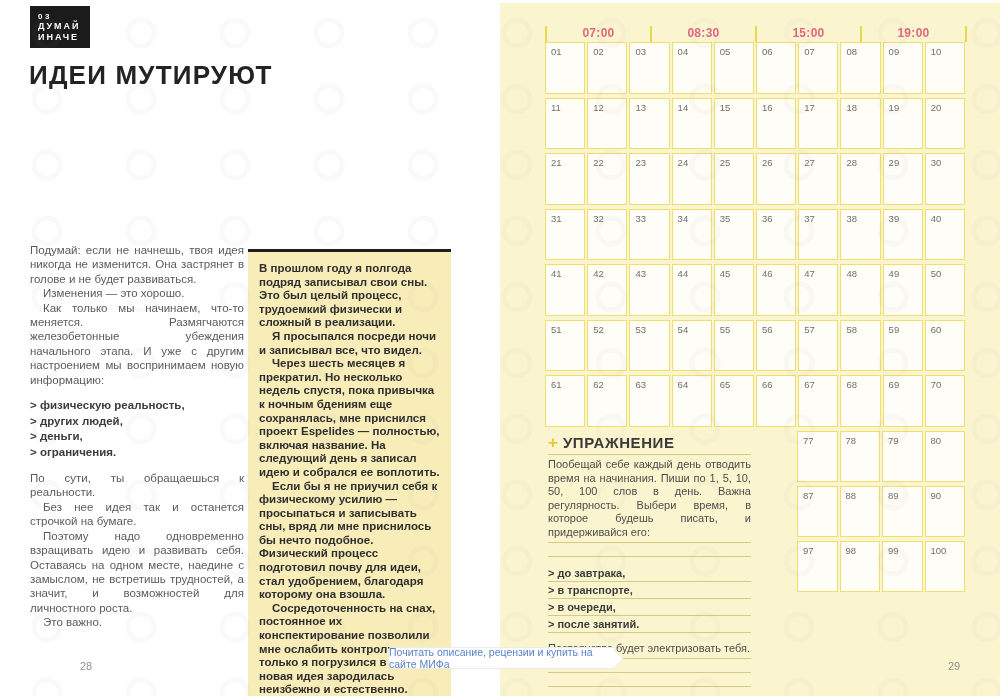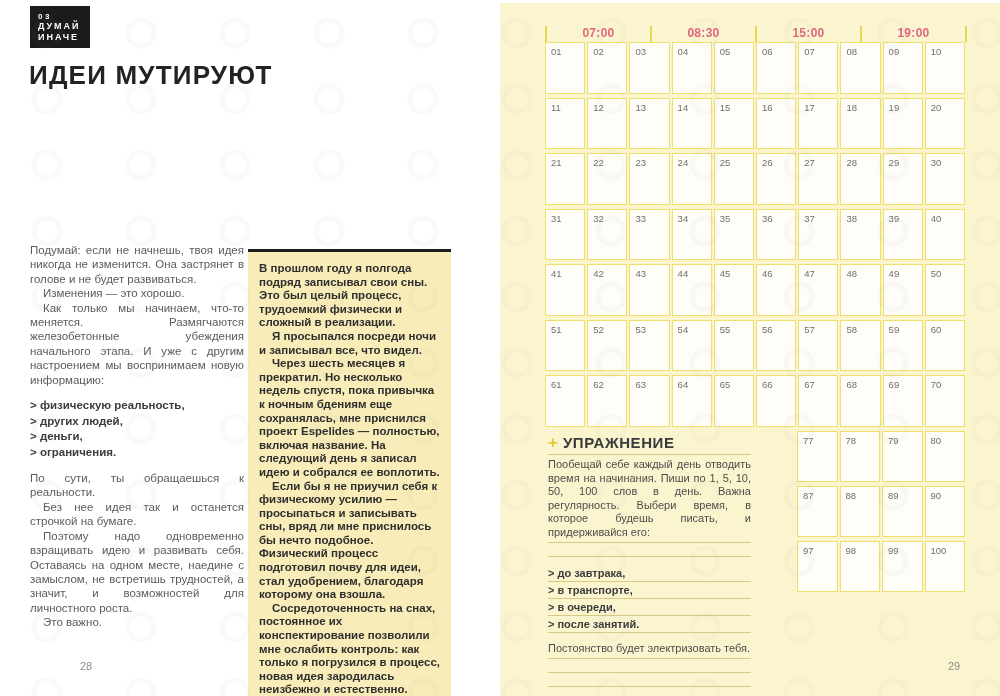--- a/index.html
+++ b/index.html
@@ -257,15 +257,16 @@
         <div>&gt; после занятий.</div>
       </div>
       <div class="ex-close">Постоянство будет электризовать тебя.</div>
       <div class="ex-rule"></div>
       <div class="ex-rule"></div>
     </div>
   </div>
 
   <div class="pagenum" id="pn-right">29</div>
 
+  <div class="pill">Почитать описание, рецензии и купить на сайте МИФа</div>
 
   <div class="wm"></div>
 </div>
 
 </body></html>

